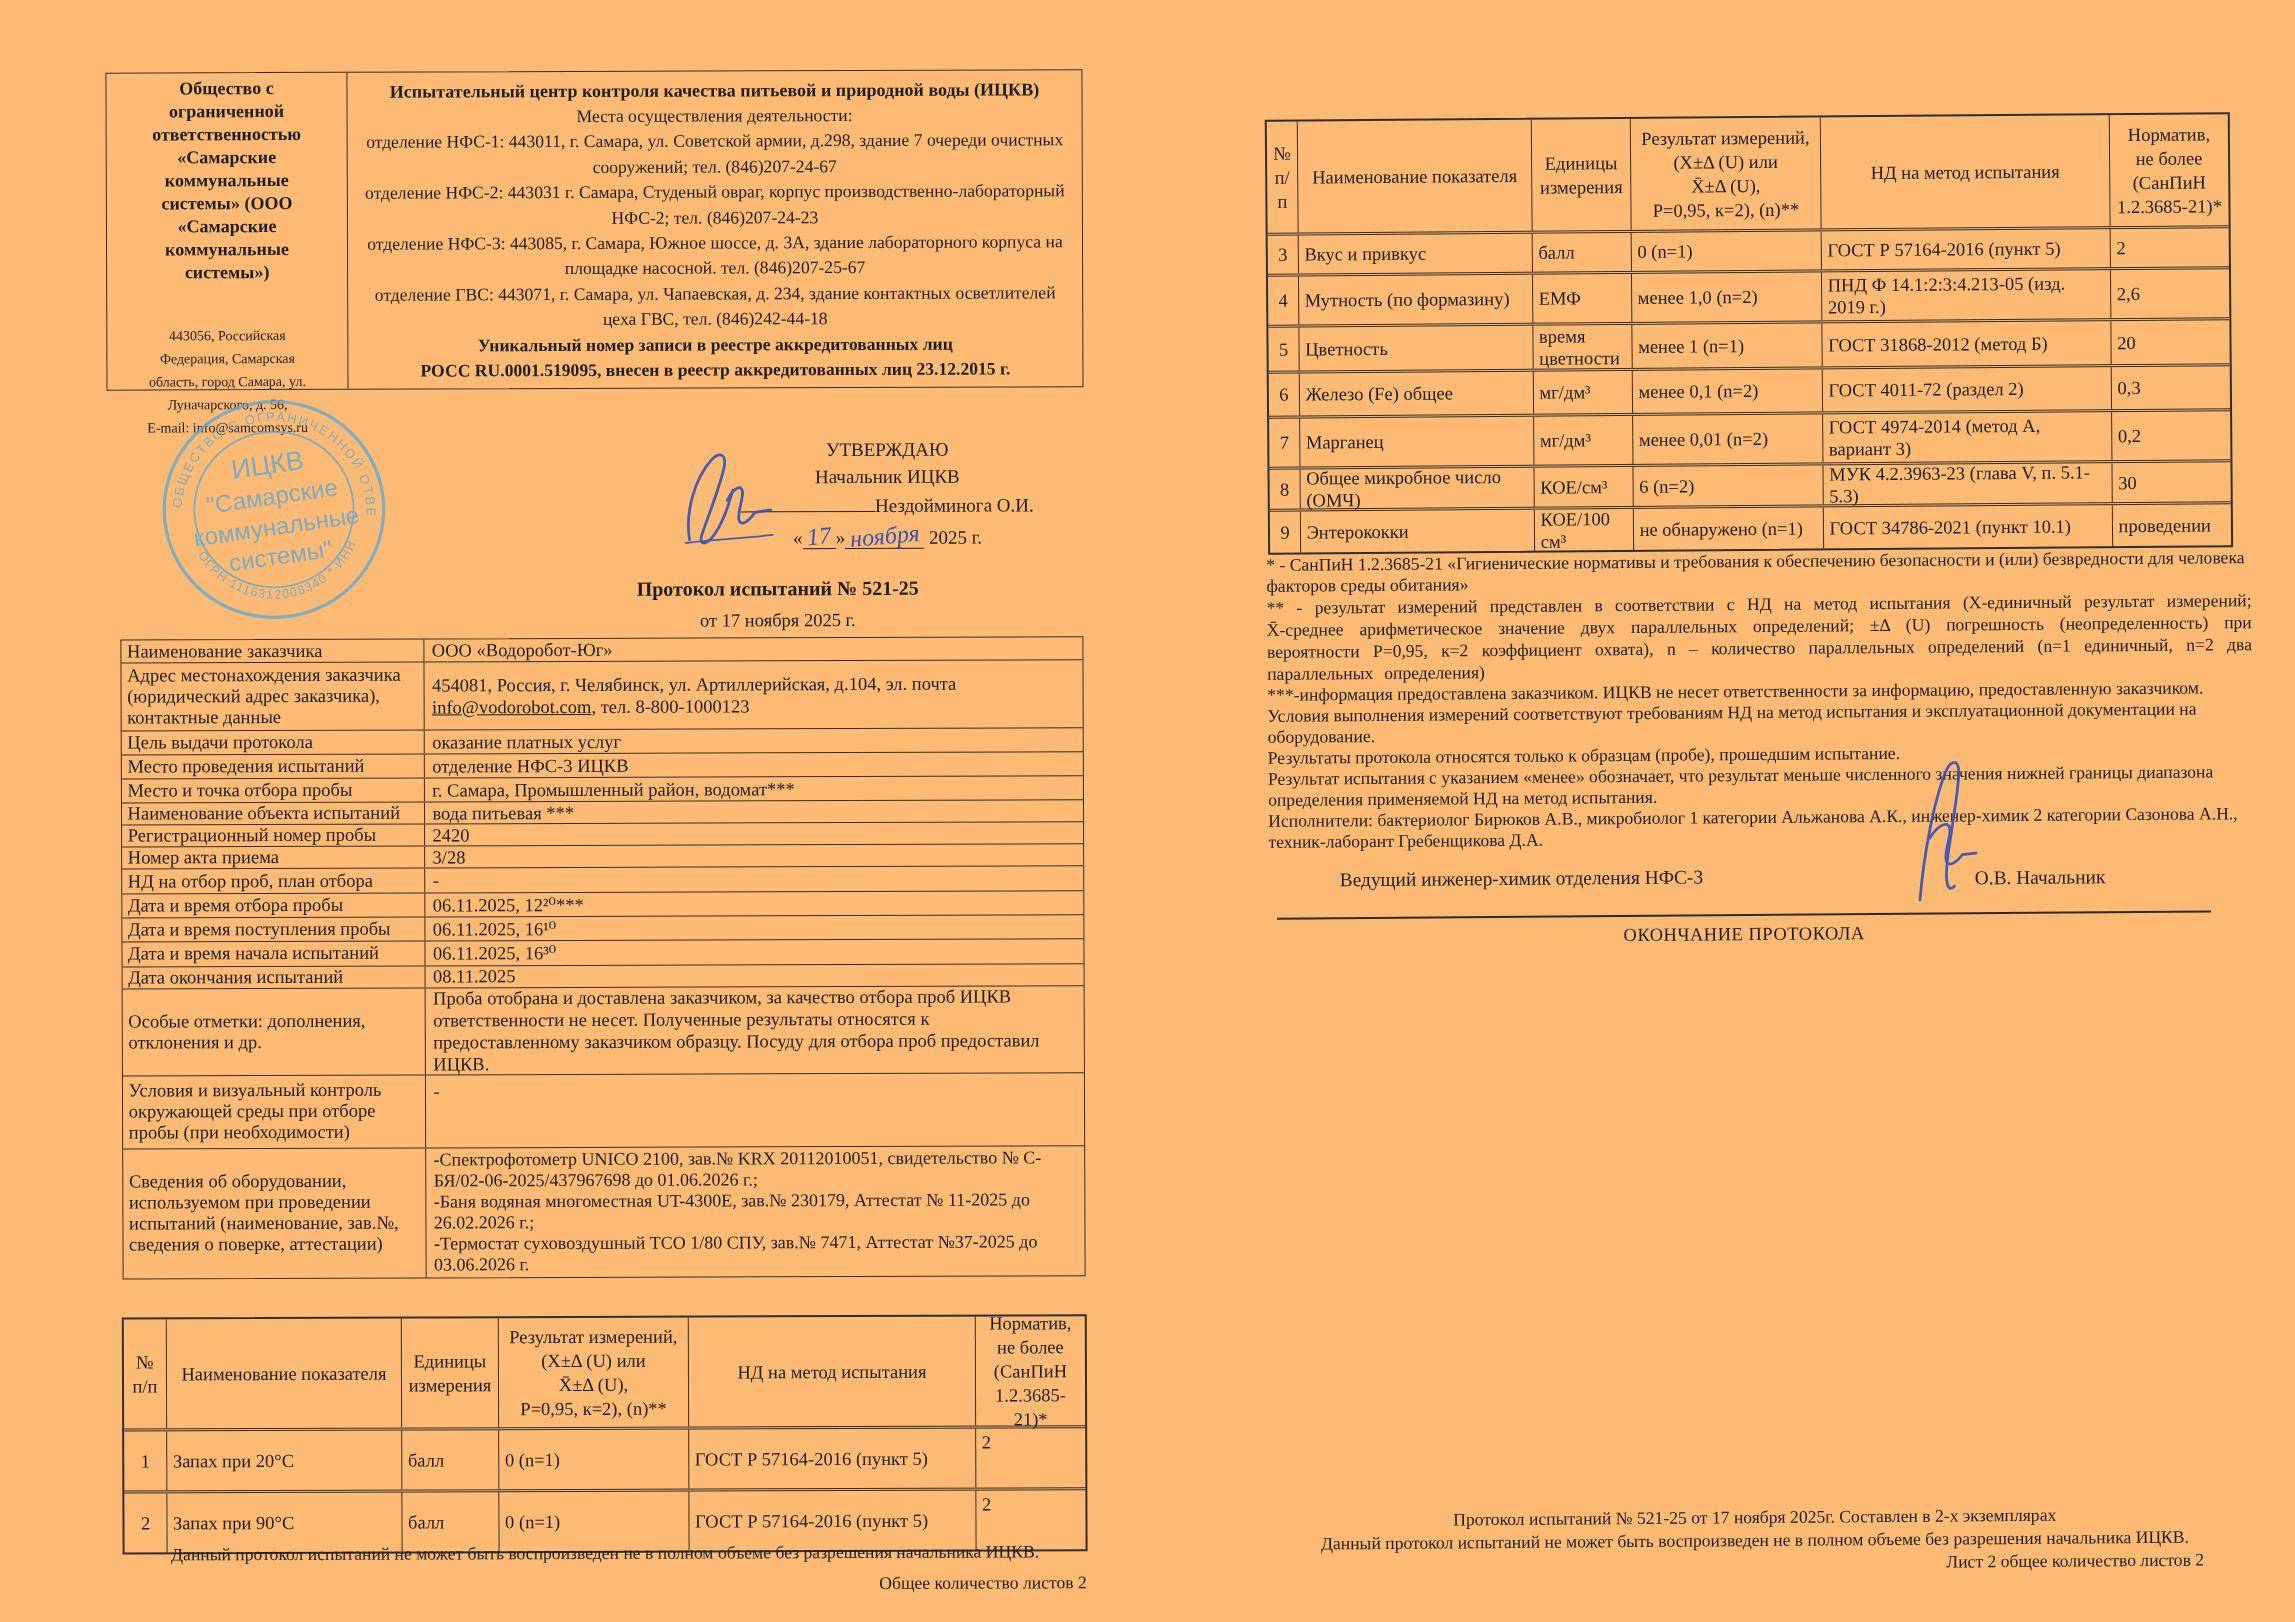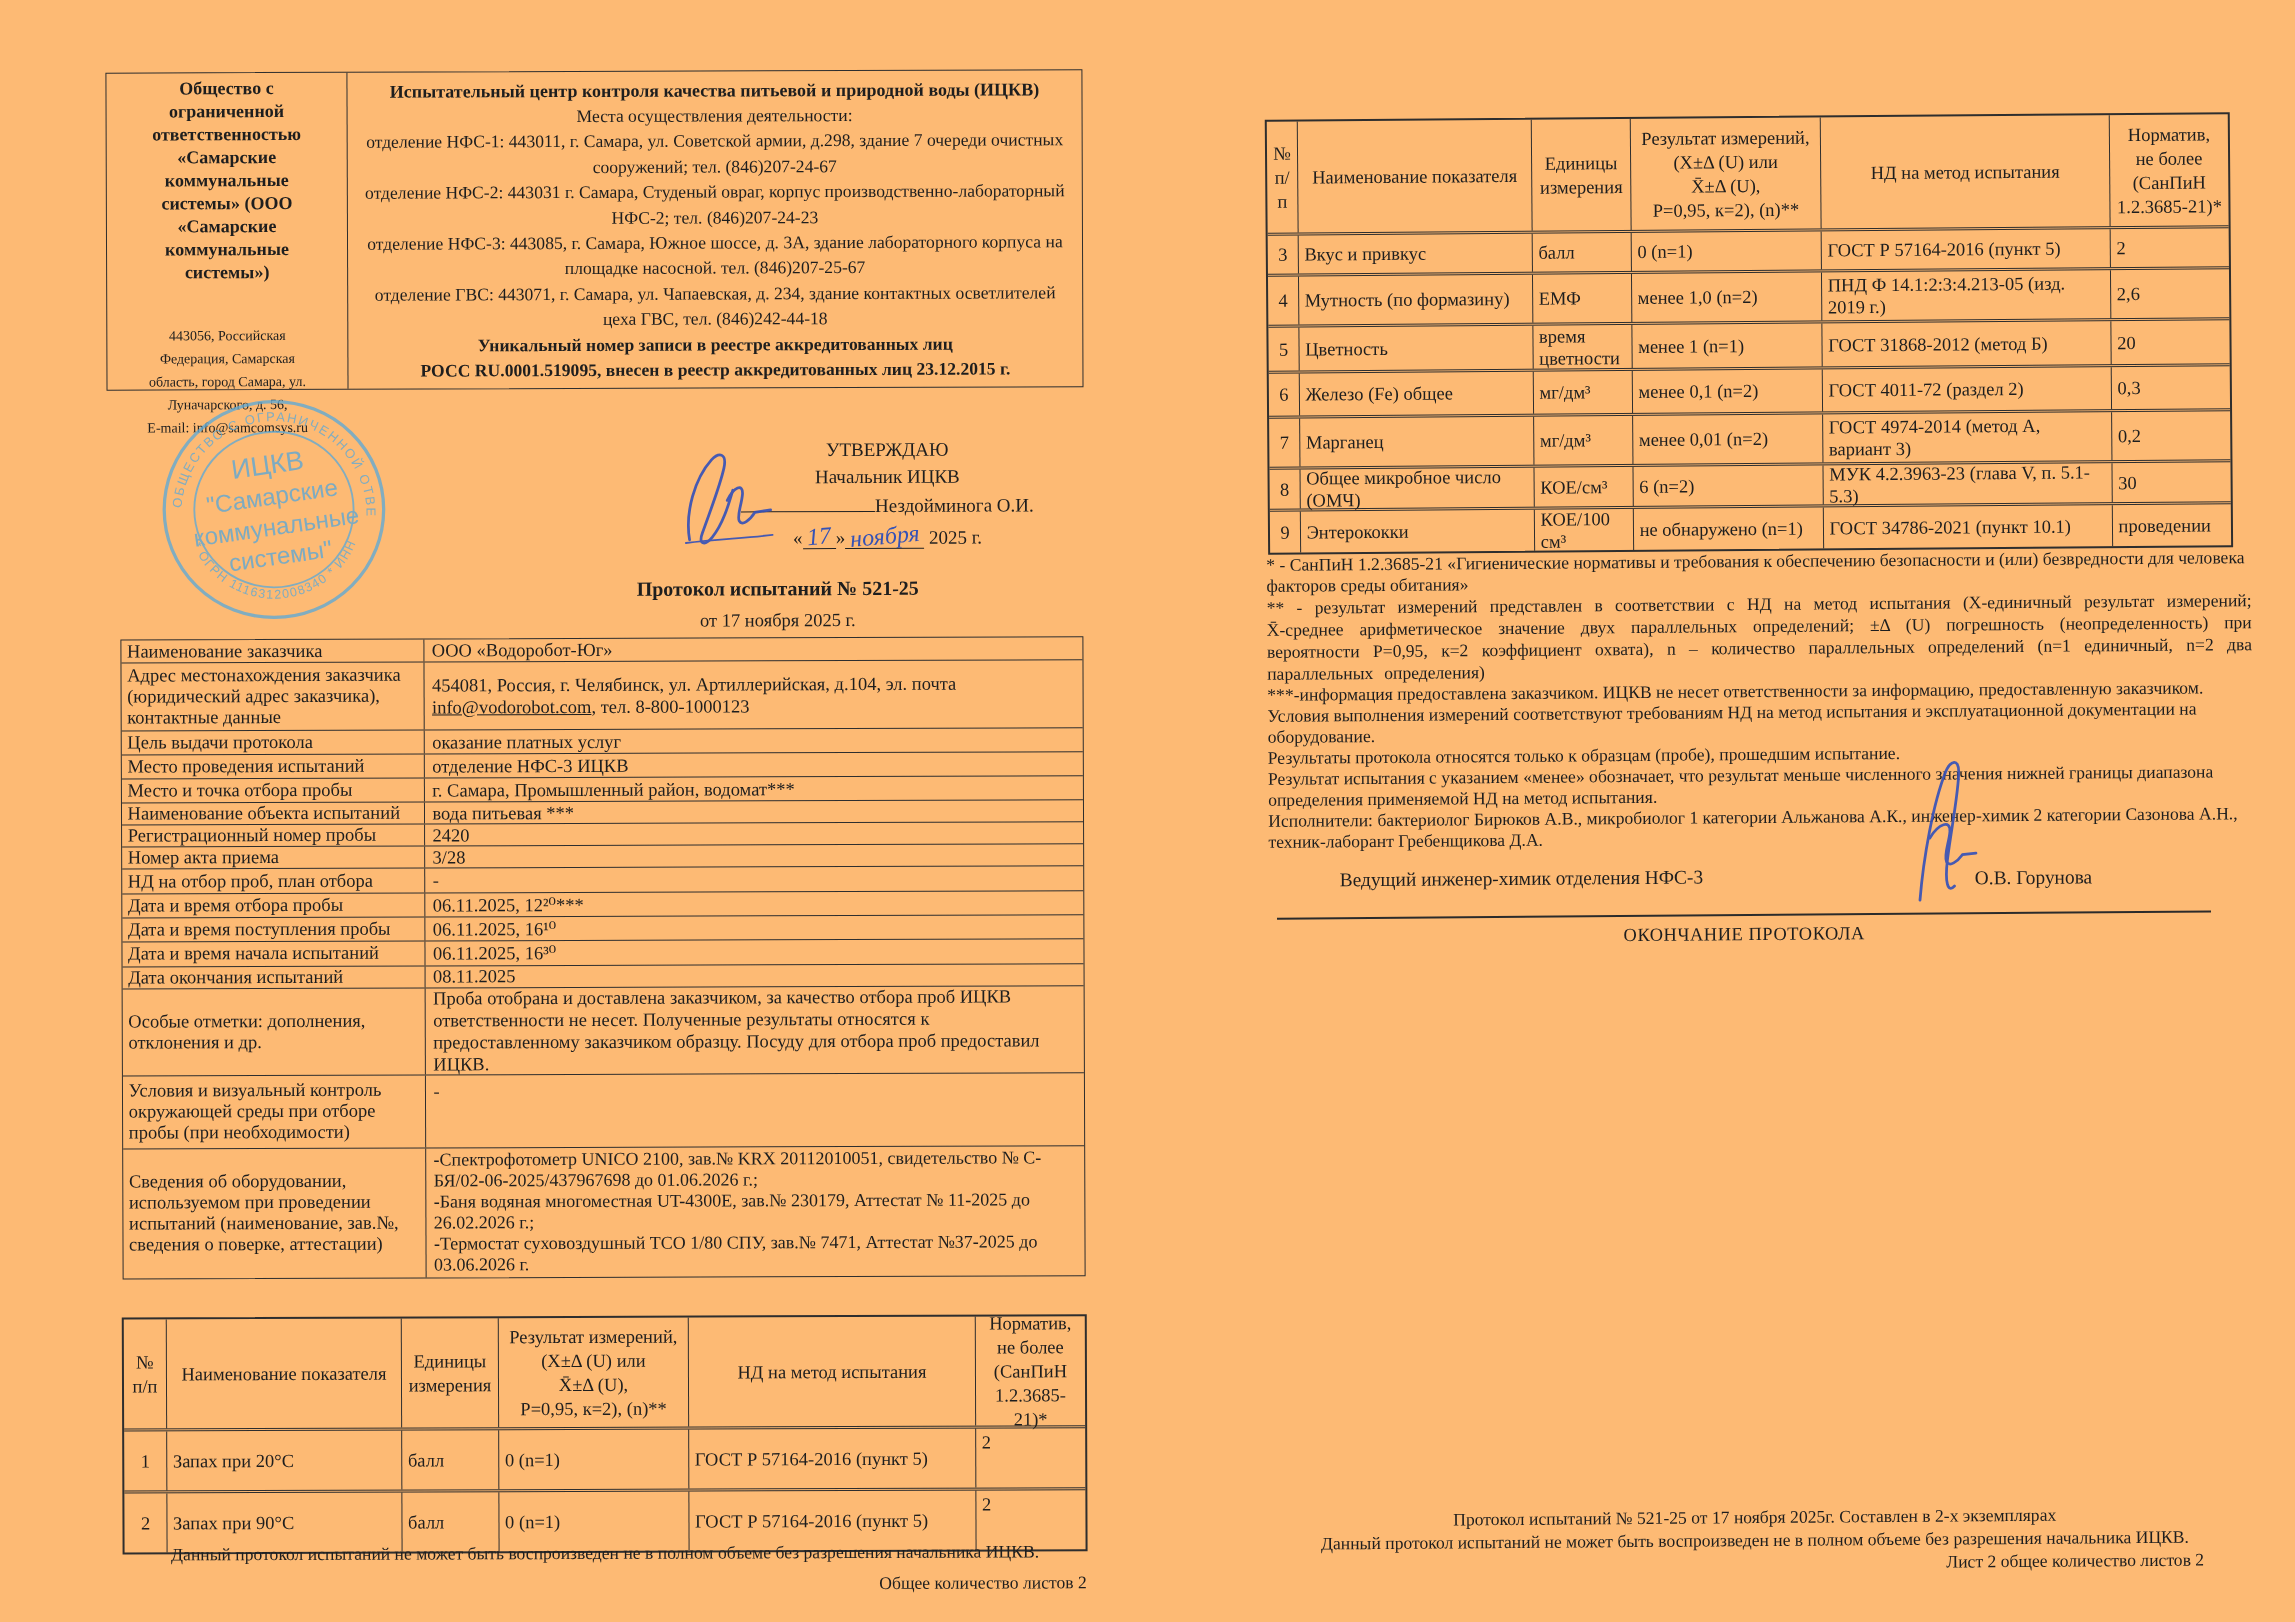--- a/index.html
+++ b/index.html
@@ -365,21 +365,21 @@
 
     <div class="abs lead-role">Ведущий инженер-химик отделения НФС-3</div>
     <div class="abs sig2">
       <svg viewBox="0 0 340 360">
         <g fill="none" stroke="#3752b8" stroke-width="6" stroke-linecap="round" opacity="0.92">
           <path d="M128 330 C 136 240, 158 120, 186 52 C 197 27, 214 24, 214 52 C 214 96, 196 180, 188 244 C 182 292, 188 316, 203 300"></path>
           <path d="M150 196 C 170 164, 196 156, 194 182 C 192 206, 180 232, 186 247 C 192 260, 210 247, 221 232 L 250 229"></path>
         </g>
       </svg>
     </div>
-    <div class="abs lead-name">О.В. Горунова</div>
+    <div class="abs lead-name">О.В. Начальник</div>
 
     <div class="abs endrule"></div>
     <div class="abs endlabel">ОКОНЧАНИЕ ПРОТОКОЛА</div>
 
     <div class="abs rfoot">
       <div class="rf1">Протокол испытаний № 521-25 от 17 ноября 2025г. Составлен в 2-х экземплярах</div>
       <div class="rf2">Данный протокол испытаний не может быть воспроизведен не в полном объеме без разрешения начальника ИЦКВ.</div>
       <div class="rf3">Лист 2 общее количество листов 2</div>
     </div>
   </div>

